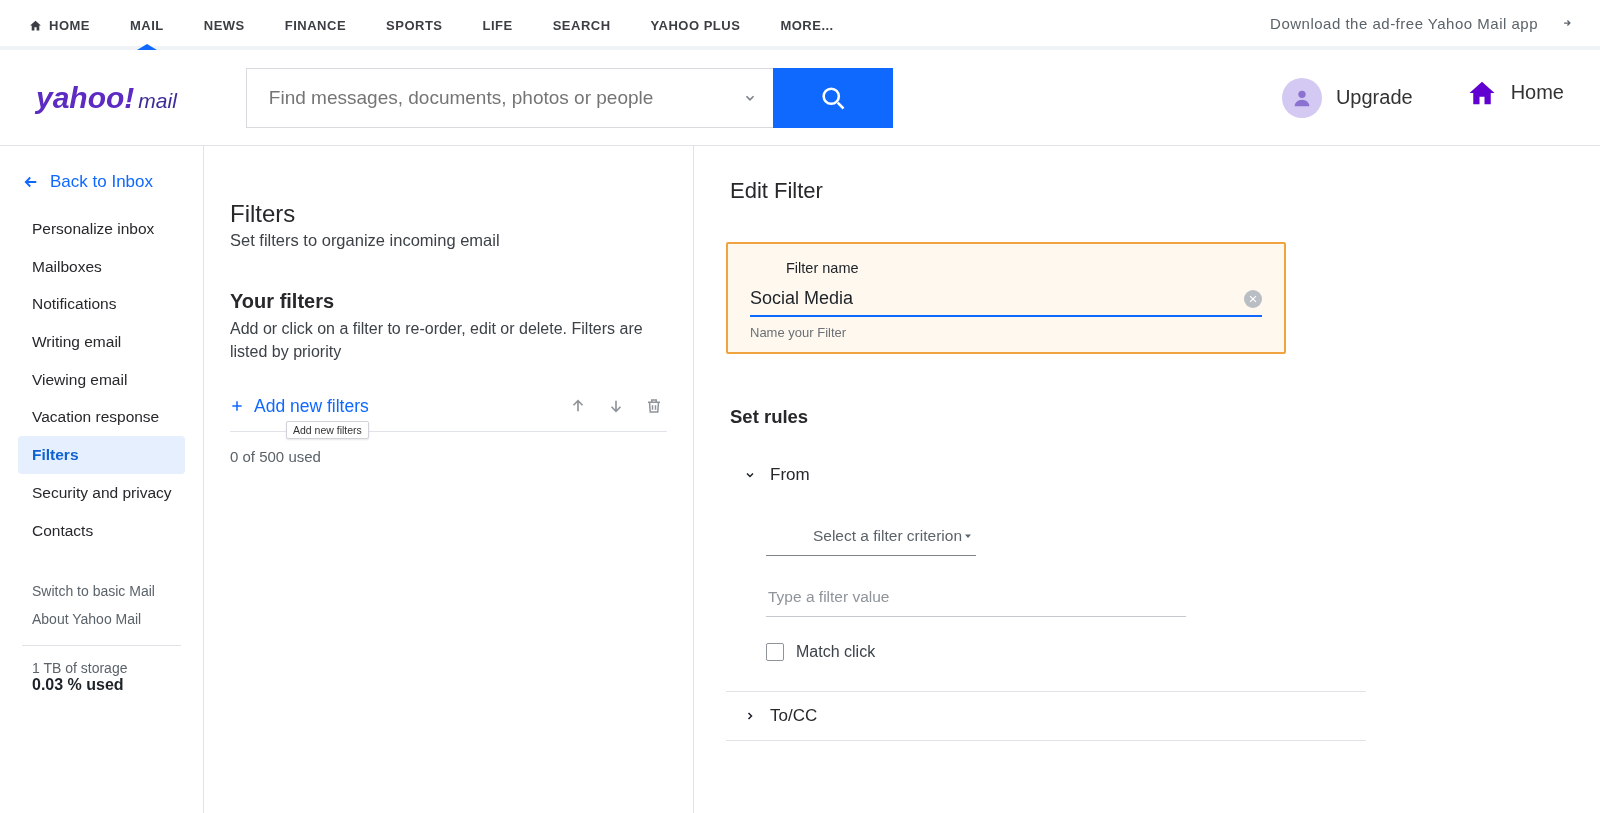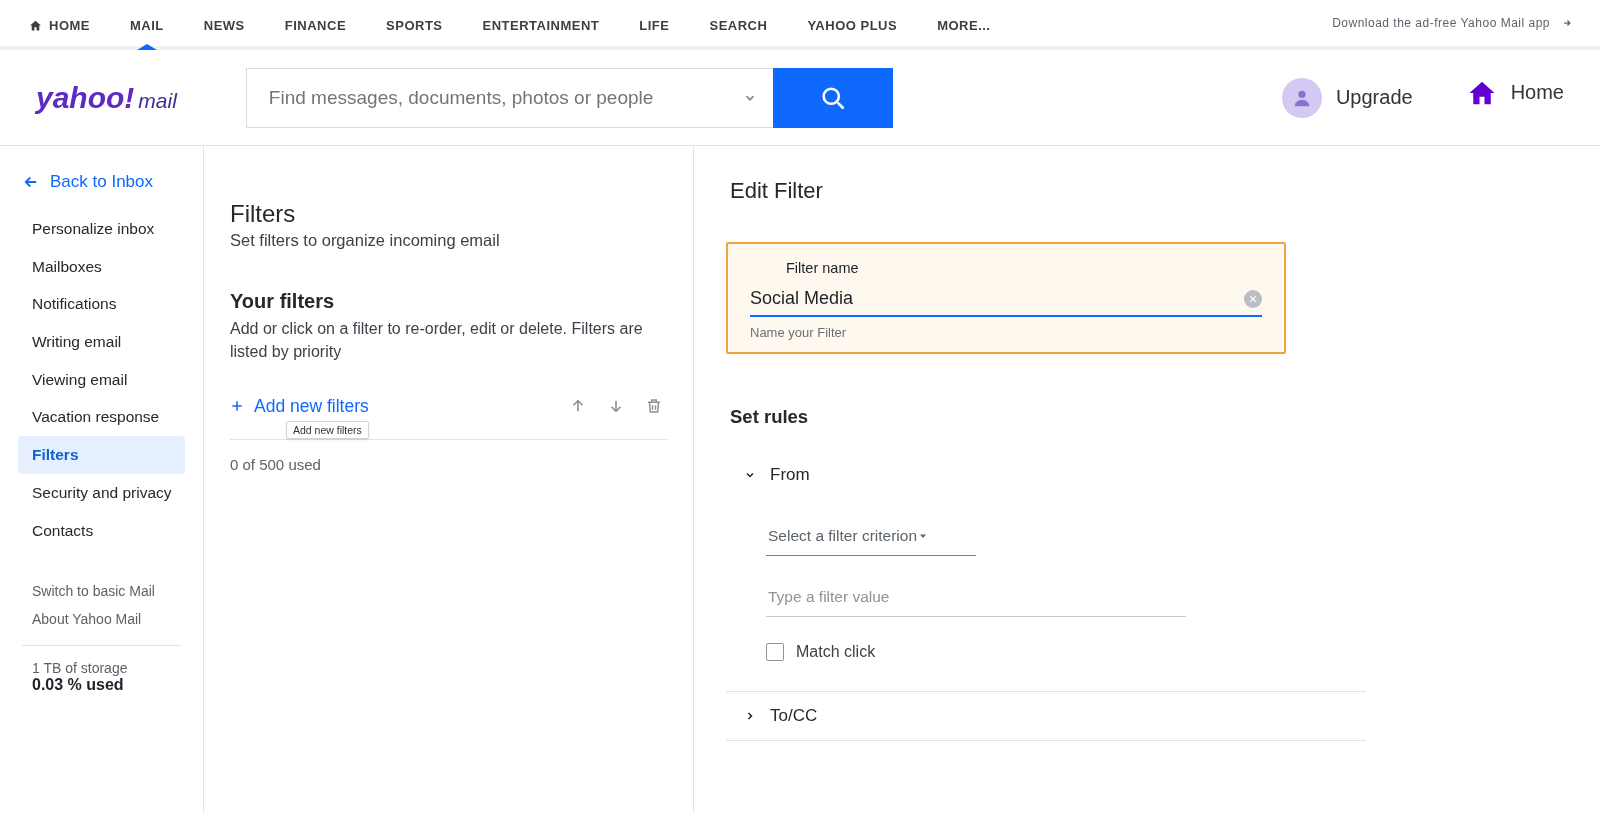--- a/index.html
+++ b/index.html
@@ -3,21 +3,21 @@
 <meta charset="utf-8">
 <style>
 * { margin: 0; padding: 0; box-sizing: border-box; }
 body { font-family: "Helvetica Neue", Arial, sans-serif; background: #fff; color: #26282a; }
 
 
 .topnav { background: #fff; border-bottom: 4px solid #f0f3f5; height: 50px; display: flex; align-items: center; justify-content: space-between; padding: 0 28px 0 28px; font-size: 13px; font-weight: 600; letter-spacing: 0.5px; }
 .topnav-left { display: flex; align-items: center; gap: 40px; }
 .topnav-item { color: #3b3f44; cursor: pointer; display: flex; align-items: center; gap: 6px; padding: 17px 0 13px 0; position: relative; }
 .topnav-item.active::after { content:""; position:absolute; bottom:-4px; left:50%; transform:translateX(-50%); width:0; height:0; border-left:10px solid transparent; border-right:10px solid transparent; border-bottom:6px solid #0f69ff; }
-.topnav-right { font-size: 12px; font-weight: 500; color: #5b636a; display: flex; align-items: center; gap: 12px; }
+.topnav-right { font-size: 15px; font-weight: 500; color: #5b636a; display: flex; align-items: center; gap: 24px; }
 
 
 .headerbar { height: 96px; background: #fff; display: flex; align-items: center; padding: 0 36px; gap: 36px; border-bottom: 1px solid #e0e4e9; }
 .logo { font-family: "Helvetica Neue", Arial, sans-serif; font-style: italic; font-weight: 800; font-size: 30px; color: #5d2ac2; display: flex; align-items: baseline; gap: 2px; }
 .logo .mail { font-style: italic; font-weight: 400; font-size: 21px; color: #3b2d97; margin-left: 2px; }
 .searchwrap { flex: 0 0 680px; display: flex; height: 60px; }
 .searchbox { flex: 1; border: 1px solid #d8dade; border-right: none; background: #fff; display: flex; align-items: center; padding: 0 16px 0 22px; font-size: 19px; color: #888c92; margin-left: 33px; }
 .searchbox input { border: none; outline: none; font-size: 19px; flex: 1; background: transparent; color: #333; }
 .searchcaret { color: #8e949a; font-size: 14px; margin-left: 8px; }
 .searchbtn { width: 120px; background: #0f69ff; display: flex; align-items: center; justify-content: center; }
@@ -38,21 +38,21 @@
 .sidefoot-sep { border-top: 1px solid #e0e4e9; margin: 18px 22px 14px 22px; }
 .storage { padding: 0 0 0 32px; font-size: 14px; color: #5b636a; }
 .storage strong { font-size: 16px; color: #1d2228; font-weight: 700; }
 
 
 .midcol { width: 490px; border-right: 1px solid #e0e4e9; padding: 54px 26px 0 26px; }
 .mid-h1 { font-size: 24px; font-weight: 500; margin-bottom: 3px; }
 .mid-sub { font-size: 16.5px; color: #3c4248; margin-bottom: 40px; }
 .mid-h2 { font-size: 20px; font-weight: 600; margin-bottom: 4px; }
 .mid-desc { font-size: 16px; color: #3c4248; line-height: 1.45; margin-bottom: 30px; }
-.addrow { display: flex; align-items: center; gap: 12px; padding-bottom: 20px; border-bottom: 1px solid #e0e4e9; }
+.addrow { display: flex; align-items: center; gap: 12px; padding-bottom: 12px; border-bottom: 1px solid #e0e4e9; }
 .addlink { color: #0f69ff; font-size: 17.5px; font-weight: 500; cursor: pointer; display:flex; align-items:center; gap:10px;}
 .addrow .spacer { flex: 1; }
 .iconbtn { color: #7d848b; cursor: pointer; padding: 4px; }
 .tooltip { position: absolute; background:#fff; border:1px solid #d0d4d9; padding:2px 6px; font-size:10.5px; color:#333; border-radius:2px; box-shadow:0 1px 2px rgba(0,0,0,.1); margin-top: 4px; margin-left: 56px;}
 .counter { font-size: 15px; color: #5b636a; margin-top: 16px; }
 
 
 .rightcol { flex: 1; padding: 32px 12px 0 32px; position: relative; }
 .panelcard { background: #fff; border-radius: 4px; width: 640px; }
 .panel-h { font-size: 22px; font-weight: 400; margin-bottom: 38px; padding-left: 4px;}
@@ -60,21 +60,21 @@
 .namebox .lbl { font-size: 14.5px; color: #1d2228; margin-bottom: 8px; font-weight: 500; margin-left: 36px;}
 .namebox .inputwrap { display: flex; align-items: center; border-bottom: 2px solid #0f69ff; padding: 4px 0 6px 0; }
 .namebox input { flex:1; border:none; outline:none; background:transparent; font-size: 18px; color:#1d2228; }
 .clearbtn { width:18px; height:18px; border-radius:50%; background:#b8bec3; display:flex; align-items:center; justify-content:center; cursor:pointer; }
 .namebox .helper { font-size: 13px; color:#6b7176; margin-top: 8px; }
 
 .setrules { font-size: 18.5px; font-weight: 600; margin: 52px 0 22px 4px; }
 .acc-item { border-bottom: 1px solid #e0e4e9; }
 .acc-header { display:flex; align-items:center; gap:14px; padding: 14px 4px 14px 18px; font-size: 17px; cursor:pointer; }
 .acc-body { padding: 22px 0 30px 40px; display:flex; flex-direction:column; gap: 26px; }
-.select-crit { border-bottom: 1px solid #7d848b; padding: 6px 2px 10px 2px; width: 210px; display:flex; align-items:center; justify-content:flex-start; font-size:15.5px; color:#5b636a; cursor:pointer;}
+.select-crit { border-bottom: 1px solid #7d848b; padding: 6px 2px 10px 2px; width: 210px; display:flex; align-items:center; justify-content:flex-end; font-size:15.5px; color:#5b636a; cursor:pointer;}
 .valinput { border:none; border-bottom: 1px solid #c5c9ce; padding: 6px 2px 10px 2px; width: 420px; font-size:15.5px; outline:none; color:#333; }
 .valinput::placeholder { color:#8e949a; }
 .matchrow { display:flex; align-items:center; gap:12px; font-size:16px; color:#3c4248; }
 .cb { width:18px; height:18px; border:1px solid #8e949a; border-radius:2px; }
 
 svg { display:block; }
 </style>
 </head>
 <body>
 
@@ -92,23 +92,20 @@
         <span>MAIL</span>
       </div>
     <div class="topnav-item">
         <span>NEWS</span>
       </div>
     <div class="topnav-item">
         <span>FINANCE</span>
       </div>
     <div class="topnav-item">
         <span>SPORTS</span>
-      </div>
-    <div class="topnav-item">
-        <span>ENTERTAINMENT</span>
       </div>
     <div class="topnav-item">
         <span>LIFE</span>
       </div>
     <div class="topnav-item">
         <span>SEARCH</span>
       </div>
     <div class="topnav-item">
         <span>YAHOO PLUS</span>
       </div>

